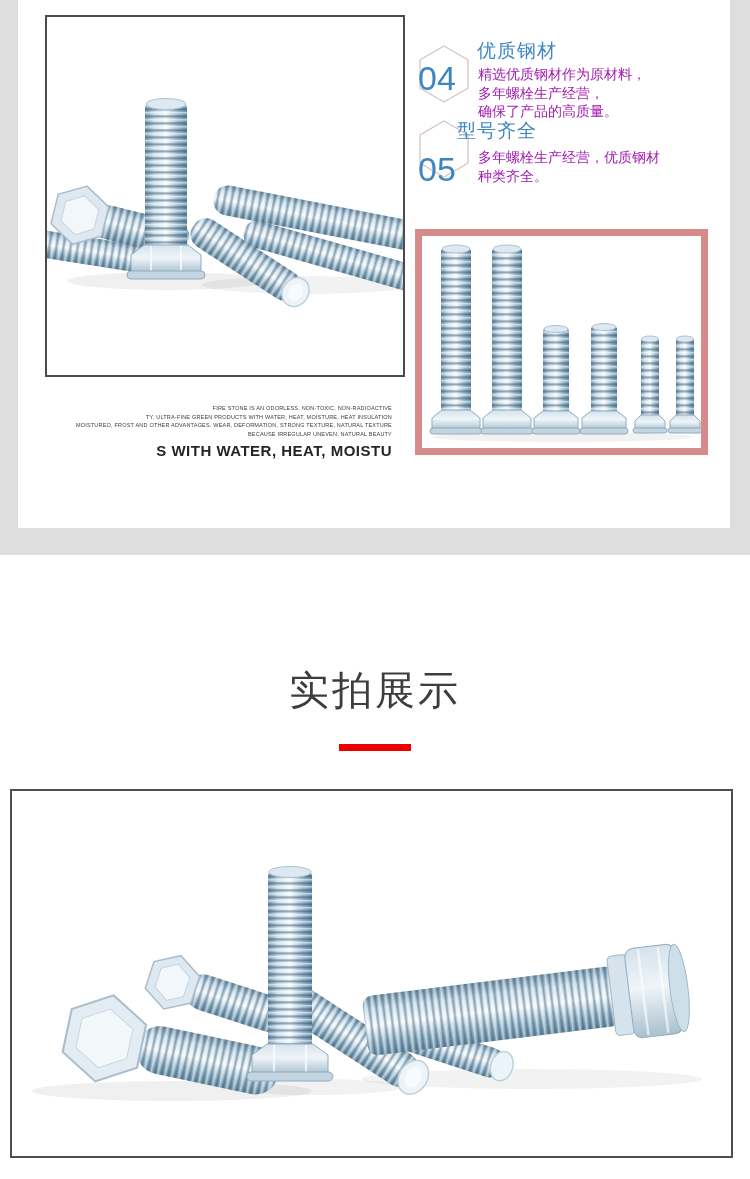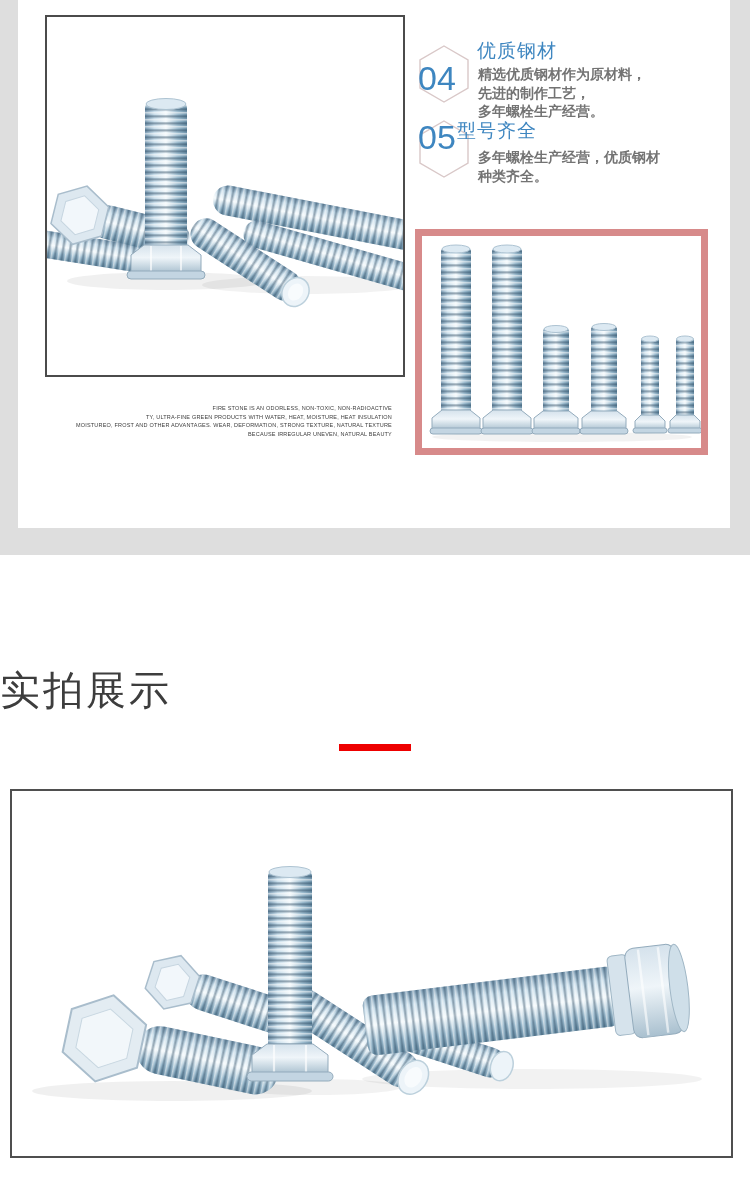--- a/index.html
+++ b/index.html
@@ -12,30 +12,30 @@
   
   .strip{background:var(--strip-gray,#dedede);top:0;height:528px;}
   .strip.left{left:0;width:18px;}
   .strip.right{right:0;width:20px;}
   .photo-a{left:45px;top:15px;width:356px;height:358px;border:2px solid #4b4b4b;background:#fff;margin:0;}
   .photo-a svg,.photo-b svg,.red-frame svg{display:block;width:100%;height:100%;}
   
   .hex-badge{width:52px;height:58px;}
   .hex-num{width:52px;text-align:left;font-size:34px;line-height:1;color:var(--accent-blue,#3e86c0);font-weight:500;}
   .f-title{font-size:19px;line-height:1.05;color:var(--accent-blue,#3e86c0);letter-spacing:1px;}
-  .f-lines{font-size:14px;line-height:18.5px;color:#737373;font-weight:bold;}
+  .f-lines{font-size:14px;line-height:18.5px;color:#a21caf;}
   
   .red-frame{left:415px;top:229px;width:279px;height:212px;border:7px solid var(--frame-red,#d78a8a);background:#fff;margin:0;}
   
   .fineprint{right:358px;top:404px;width:330px;text-align:right;}
   .fineprint .fl{font-size:5.5px;line-height:8.6px;letter-spacing:.2px;color:#3c3c3c;white-space:nowrap;}
   .fineprint .fh{margin-top:4px;font-size:15px;font-weight:bold;color:#252525;letter-spacing:.5px;white-space:nowrap;}
   
   .divider{left:0;top:528px;width:750px;height:27px;background:var(--strip-gray,#dedede);}
-  .showcase-title{left:0;top:670px;width:750px;text-align:left;font-size:40px;line-height:1;color:#3d3d3d;letter-spacing:3px;}
+  .showcase-title{left:0;top:670px;width:750px;text-align:center;font-size:40px;line-height:1;color:#3d3d3d;letter-spacing:3px;}
   .red-bar{left:339px;top:744px;width:72px;height:7px;background:var(--underline-red,#ee0000);}
   .photo-b{left:10px;top:789px;width:719px;height:365px;border:2px solid #4f4f4f;background:#fff;margin:0;}
   .sprite{position:absolute;width:0;height:0;}
 </style>
 </head>
 <body>
 
 <svg class="sprite" aria-hidden="true">
   <defs>
     <linearGradient id="gV" x1="0" y1="0" x2="1" y2="0">
@@ -111,28 +111,28 @@
   </svg>
 </figure>
 
 <svg class="abs hex-badge" style="left:418px;top:45px" viewBox="0 0 52 58">
   <polygon points="26,1 50,15 50,43 26,57 2,43 2,15" fill="#ffffff" stroke="#d9c8c8" stroke-width="1.4"></polygon>
 </svg>
 <div class="abs hex-num" style="left:418px;top:61px">04</div>
 <div class="abs f-title" style="left:477px;top:41px">优质钢材</div>
 <div class="abs f-lines" style="left:478px;top:65px">
   <div>精选优质钢材作为原材料，</div>
-  <div>先进的制作工艺，</div>
-  <div>多年螺栓生产经营。</div>
+  <div>多年螺栓生产经营，</div>
+  <div>确保了产品的高质量。</div>
 </div>
 
 <svg class="abs hex-badge" style="left:418px;top:120px" viewBox="0 0 52 58">
   <polygon points="26,1 50,15 50,43 26,57 2,43 2,15" fill="#ffffff" stroke="#d9c8c8" stroke-width="1.4"></polygon>
 </svg>
-<div class="abs hex-num" style="left:418px;top:120px">05</div>
+<div class="abs hex-num" style="left:418px;top:152px">05</div>
 <div class="abs f-title" style="left:457px;top:121px">型号齐全</div>
 <div class="abs f-lines" style="left:478px;top:148px">
   <div>多年螺栓生产经营，优质钢材</div>
   <div>种类齐全。</div>
 </div>
 
 <figure class="abs red-frame">
   <svg viewBox="0 0 279 212">
     <ellipse cx="140" cy="201" rx="130" ry="5" fill="rgba(0,0,0,0.05)"></ellipse>
 
@@ -184,20 +184,21 @@
        <rect x="246" y="192" width="34" height="5" rx="2.5" fill="#c3d5e2" stroke="#93abbc"></rect>
       </g>
   </svg>
 </figure>
 
 <div class="abs fineprint">
   <div class="fl">FIRE STONE IS AN ODORLESS, NON-TOXIC, NON-RADIOACTIVE</div>
   <div class="fl">TY, ULTRA-FINE GREEN PRODUCTS WITH WATER, HEAT, MOISTURE, HEAT INSULATION</div>
   <div class="fl">MOISTUREO, FROST AND OTHER ADVANTAGES. WEAR, DEFORMATION, STRONG TEXTURE, NATURAL TEXTURE</div>
   <div class="fl">BECAUSE IRREGULAR UNEVEN, NATURAL BEAUTY</div>
+  <div class="fh">S WITH WATER, HEAT, MOISTU</div>
 </div>
 
 <div class="abs divider"></div>
 
 <h2 class="abs showcase-title" style="margin:0;font-weight:400">实拍展示</h2>
 <div class="abs red-bar"></div>
 
 <figure class="abs photo-b">
   <svg viewBox="0 0 719 365">
     <ellipse cx="160" cy="300" rx="140" ry="10" fill="rgba(0,0,0,0.06)"></ellipse>

